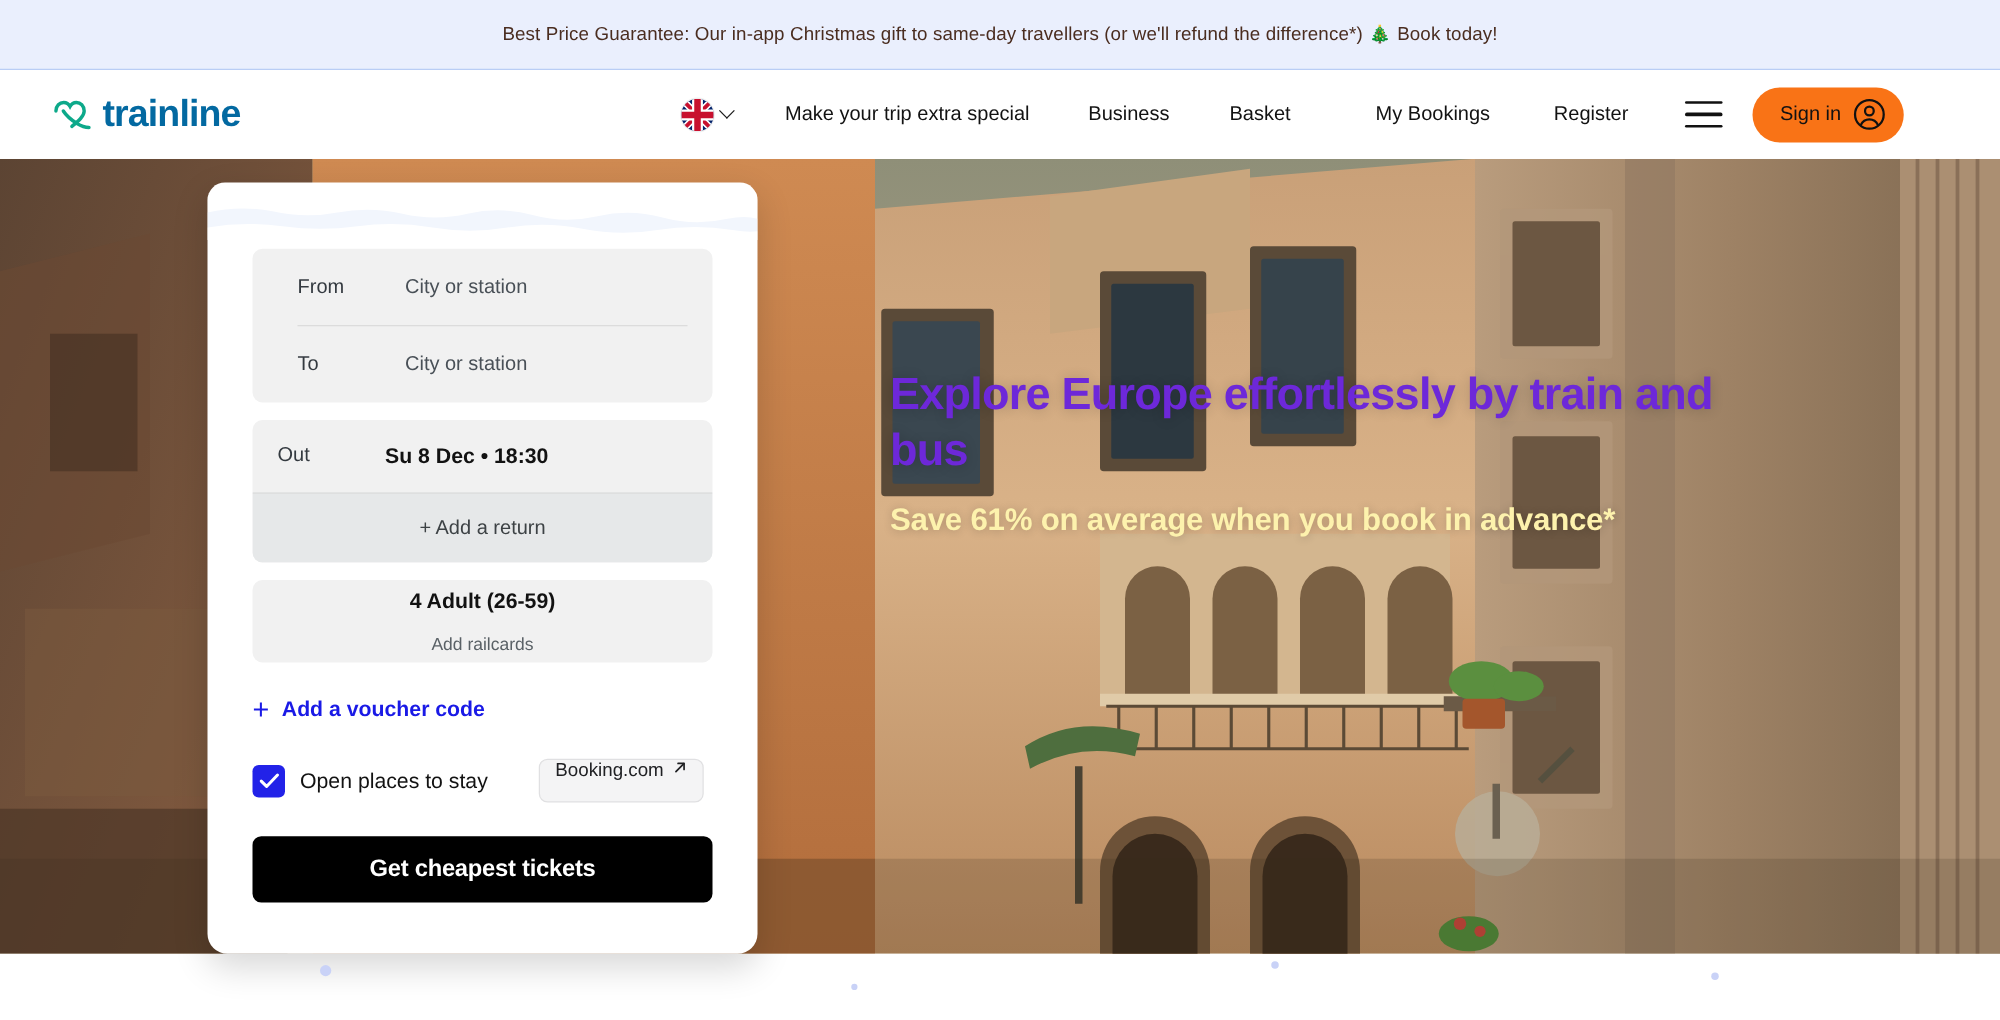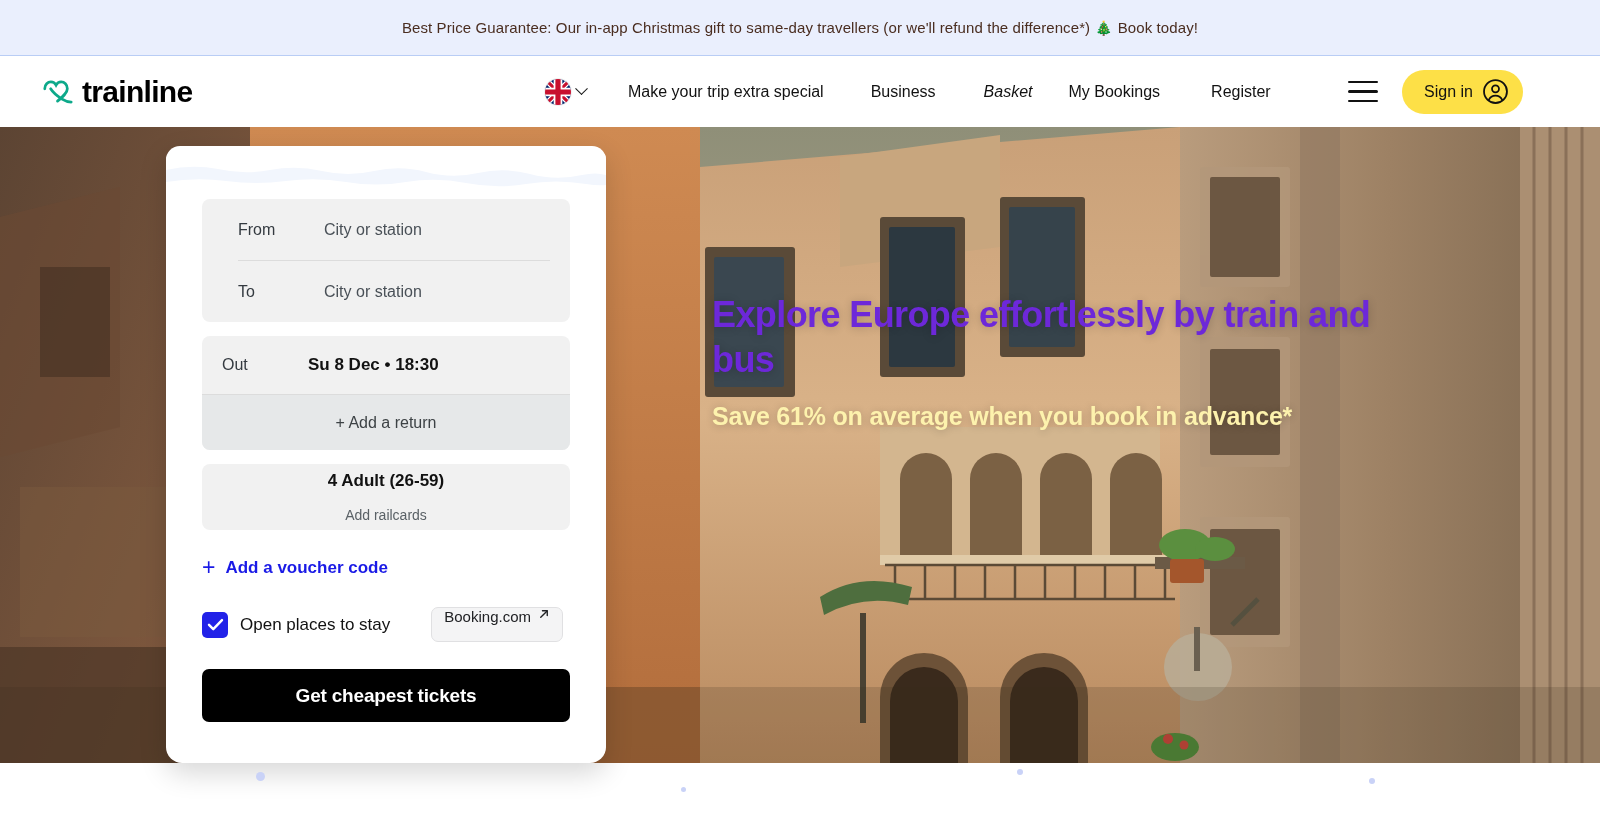--- a/index.html
+++ b/index.html
@@ -32,21 +32,21 @@
     background: #ffffff;
     display: flex; align-items: center;
     z-index: 30;
   }
   .logo-wrap {
     position: absolute; left: 42px; top: 50%; transform: translateY(-50%);
     display: flex; align-items: center; gap: 9px;
   }
   .logo-mark { width: 31px; height: 24px; display:block; }
   .logo-text {
-    font-size: 30px; font-weight: 700; color: #000000;
+    font-size: 30px; font-weight: 700; color: #0369a1;
     letter-spacing: -0.7px; line-height: 1;
   }
 
   .nav { position: absolute; left: 545px; top: 50%; transform: translateY(-50%);
          display: flex; align-items: center; }
   .flag-select { display: flex; align-items: center; gap: 6px; cursor: pointer; margin-right: 42px; }
   .flag-circle {
     width: 26px; height: 26px; border-radius: 50%;
     overflow: hidden; position: relative; display:block;
     box-shadow: 0 0 0 1px rgba(0,0,0,.06);
@@ -54,34 +54,34 @@
   .chev {
     width: 9px; height: 9px; border-right: 1.6px solid #1a1a1a;
     border-bottom: 1.6px solid #1a1a1a; transform: rotate(45deg) translate(-2px,-2px);
   }
   .nav-link {
     font-size: 16px; color: #121212; font-weight: 400;
     white-space: nowrap; cursor: pointer; padding: 6px 0;
   }
   .nav-gap-1 { margin-right: 47px; }
   .nav-gap-2 { margin-right: 48px; }
-  .nav-gap-3 { margin-right: 36px; font-style: italic; }
+  .nav-gap-3 { margin-right: 68px; }
   .nav-gap-4 { margin-right: 51px; }
 
   .burger {
     position: absolute; left: 1348px; top: 50%; transform: translateY(-50%);
     width: 30px; height: 22px; cursor: pointer;
     display: flex; flex-direction: column; justify-content: space-between;
   }
   .burger span { display: block; height: 2.4px; background: #111; border-radius: 2px; width: 100%; }
 
   .signin {
     position: absolute; left: 1402px; top: 50%; transform: translateY(-50%);
     height: 44px; padding: 0 14px 0 22px;
-    background: #fde047; border-radius: 22px;
+    background: #f97316; border-radius: 22px;
     display: flex; align-items: center; gap: 9px; cursor: pointer;
   }
   .signin-label { font-size: 16px; color: #121212; }
 
   
   .hero {
     position: absolute; top: 127px; left: 0;
     width: 1600px; height: 636px;
     overflow: hidden;
   }

